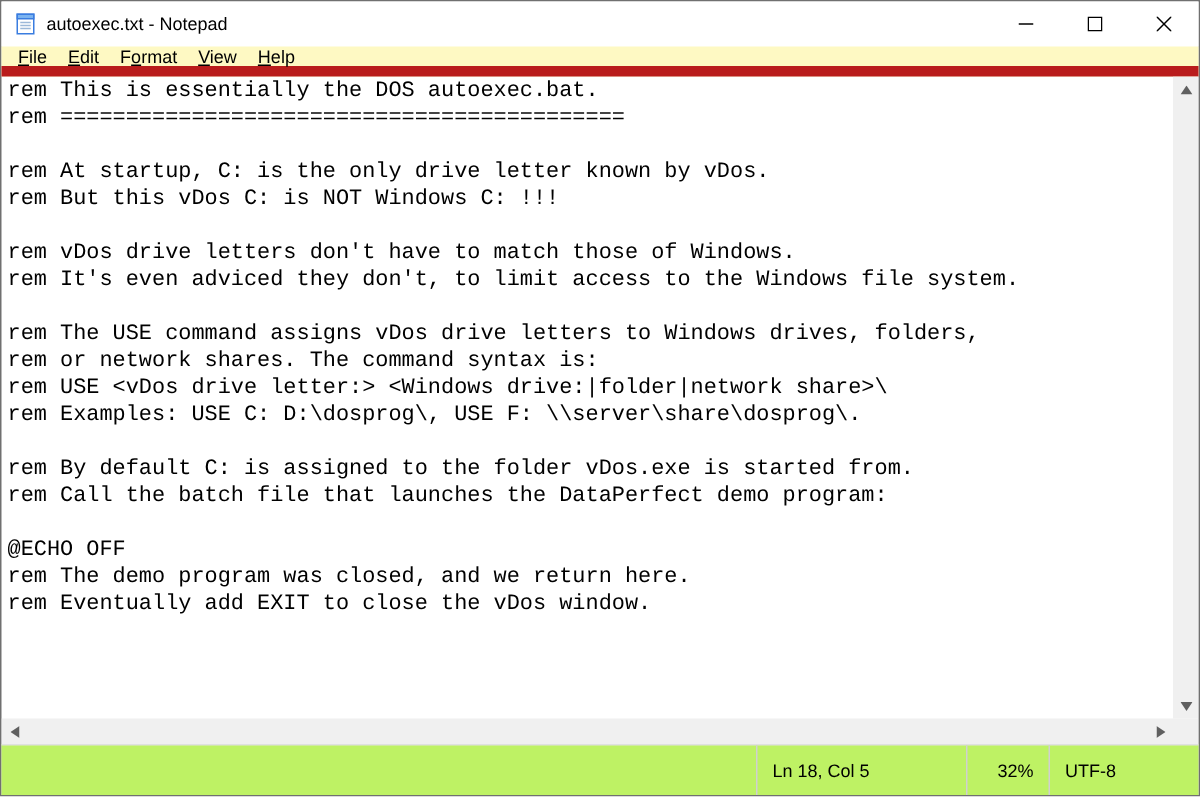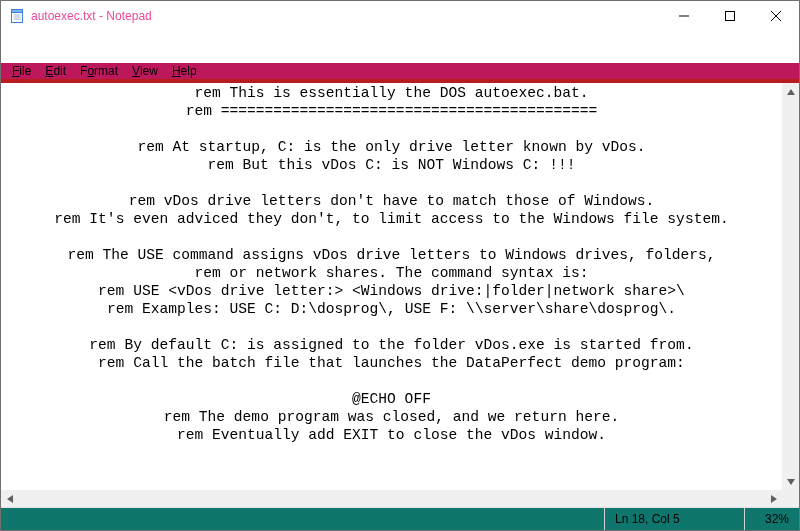--- a/index.html
+++ b/index.html
@@ -1,40 +1,40 @@
 <!DOCTYPE html>
 <html><head>
   <meta charset="utf-8">
   <style>
     * { box-sizing: border-box; margin: 0; padding: 0; }
     html, body { width: 800px; height: 531px; overflow: hidden; font-family: "Segoe UI", Tahoma, sans-serif; background: #fff; }
     .window { width: 800px; height: 531px; border: 1px solid #707070; background: #fff; display: flex; flex-direction: column; }
     .titlebar { height: 30px; display: flex; align-items: center; background: #fff; }
     .titlebar-icon { width: 16px; height: 16px; margin: 0 6px 0 8px; }
-    .titlebar-title { flex: 0 0 auto; font-size: 12px; color: #ec4899; }
+    .titlebar-title { flex: 0 0 auto; font-size: 12px; color: #000000; }
     .titlebar-spacer { flex: 1; }
     .win-controls { display: flex; height: 100%; }
     .win-btn { width: 46px; height: 30px; display: flex; align-items: center; justify-content: center; cursor: default; }
     .win-btn svg { stroke: #000; stroke-width: 1; fill: none; }
-    .menubar { height: 20px; display: flex; align-items: center; padding: 0 4px; font-size: 12px; background: #be185d; border-bottom: 4px solid #b91c1c; margin-top: 32px; }
+    .menubar { height: 20px; display: flex; align-items: center; padding: 0 4px; font-size: 12px; background: #fef9c3; border-bottom: 7px solid #b91c1c; }
     .menu-item { padding: 1px 7px; cursor: default; }
     .menu-item u { text-decoration: underline; }
     .editor-wrap { flex: 1; position: relative; overflow: hidden; }
-    .editor { position: absolute; inset: 0 17px 17px 0; padding: 1px 4px; font-family: Consolas, "Courier New", monospace; font-size: 14.6px; line-height: 18px; white-space: pre; color: #000; overflow: hidden; text-align: center; }
+    .editor { position: absolute; inset: 0 17px 17px 0; padding: 1px 4px; font-family: Consolas, "Courier New", monospace; font-size: 14.6px; line-height: 18px; white-space: pre; color: #000; overflow: hidden; }
     .scrollbar-v { position: absolute; top: 0; right: 0; bottom: 17px; width: 17px; background: #f0f0f0; }
     .scrollbar-v .arrow { position: absolute; width: 17px; height: 17px; display: flex; align-items: center; justify-content: center; }
     .scrollbar-v .arrow.up { top: 0; }
     .scrollbar-v .arrow.down { bottom: 0; }
     .scrollbar-h { position: absolute; left: 0; right: 17px; bottom: 0; height: 17px; background: #f0f0f0; }
     .scrollbar-h .arrow { position: absolute; width: 17px; height: 17px; display: flex; align-items: center; justify-content: center; }
     .scrollbar-h .arrow.left { left: 0; }
     .scrollbar-h .arrow.right { right: 0; }
     .scroll-corner { position: absolute; right: 0; bottom: 0; width: 17px; height: 17px; background: #f0f0f0; }
     .arrow svg { fill: #606060; }
-    .statusbar { height: 23px; border-top: 1px solid #e0e0e0; display: flex; align-items: stretch; font-size: 12px; color: #000; background: #0f766e; }
+    .statusbar { height: 34px; border-top: 1px solid #e0e0e0; display: flex; align-items: stretch; font-size: 12px; color: #000; background: #bef264; }
     .status-cell { border-left: 1px solid #d0d0d0; display: flex; align-items: center; padding: 0 10px; }
     .status-spacer { flex: 1; }
     .sc-pos { width: 140px; }
     .sc-zoom { width: 55px; justify-content: flex-end; }
     .sc-eol { width: 115px; }
     .sc-enc { width: 100px; }
   </style>
 </head>
 <body>
 
@@ -127,15 +127,16 @@
           </svg>
       </div>
     </div>
     <div class="scroll-corner"></div>
   </div>
 
   <div class="statusbar">
     <div class="status-spacer"></div>
     <div class="status-cell sc-pos">Ln 18, Col 5</div>
     <div class="status-cell sc-zoom">32%</div>
+    <div class="status-cell sc-enc">UTF-8</div>
   </div>
 
 </div>
 
 </body></html>

